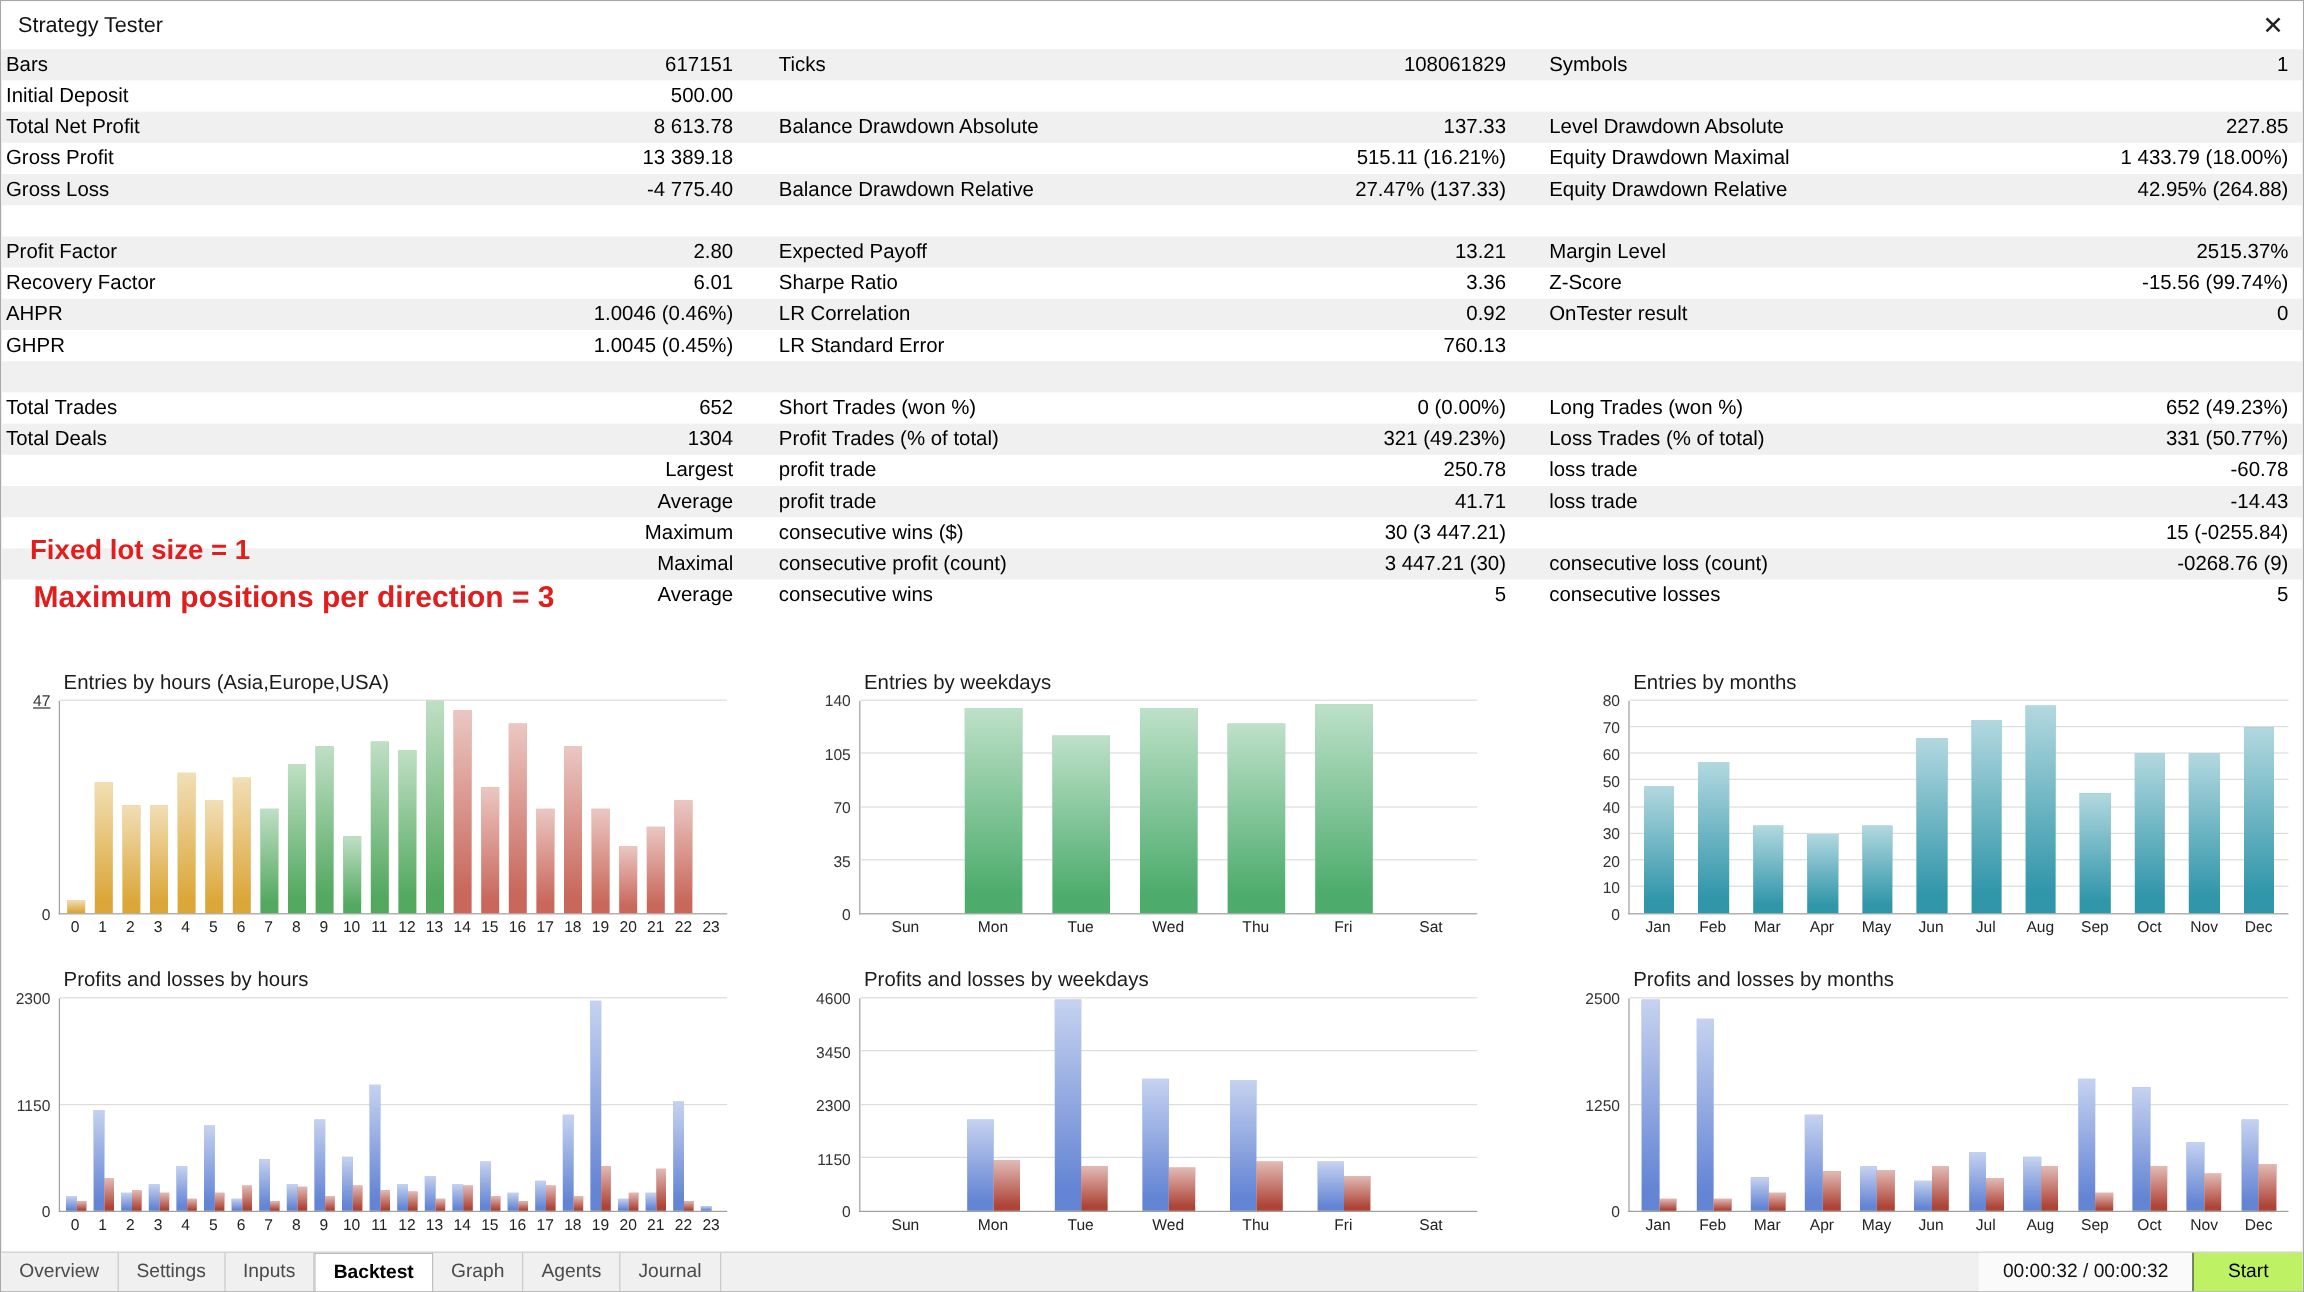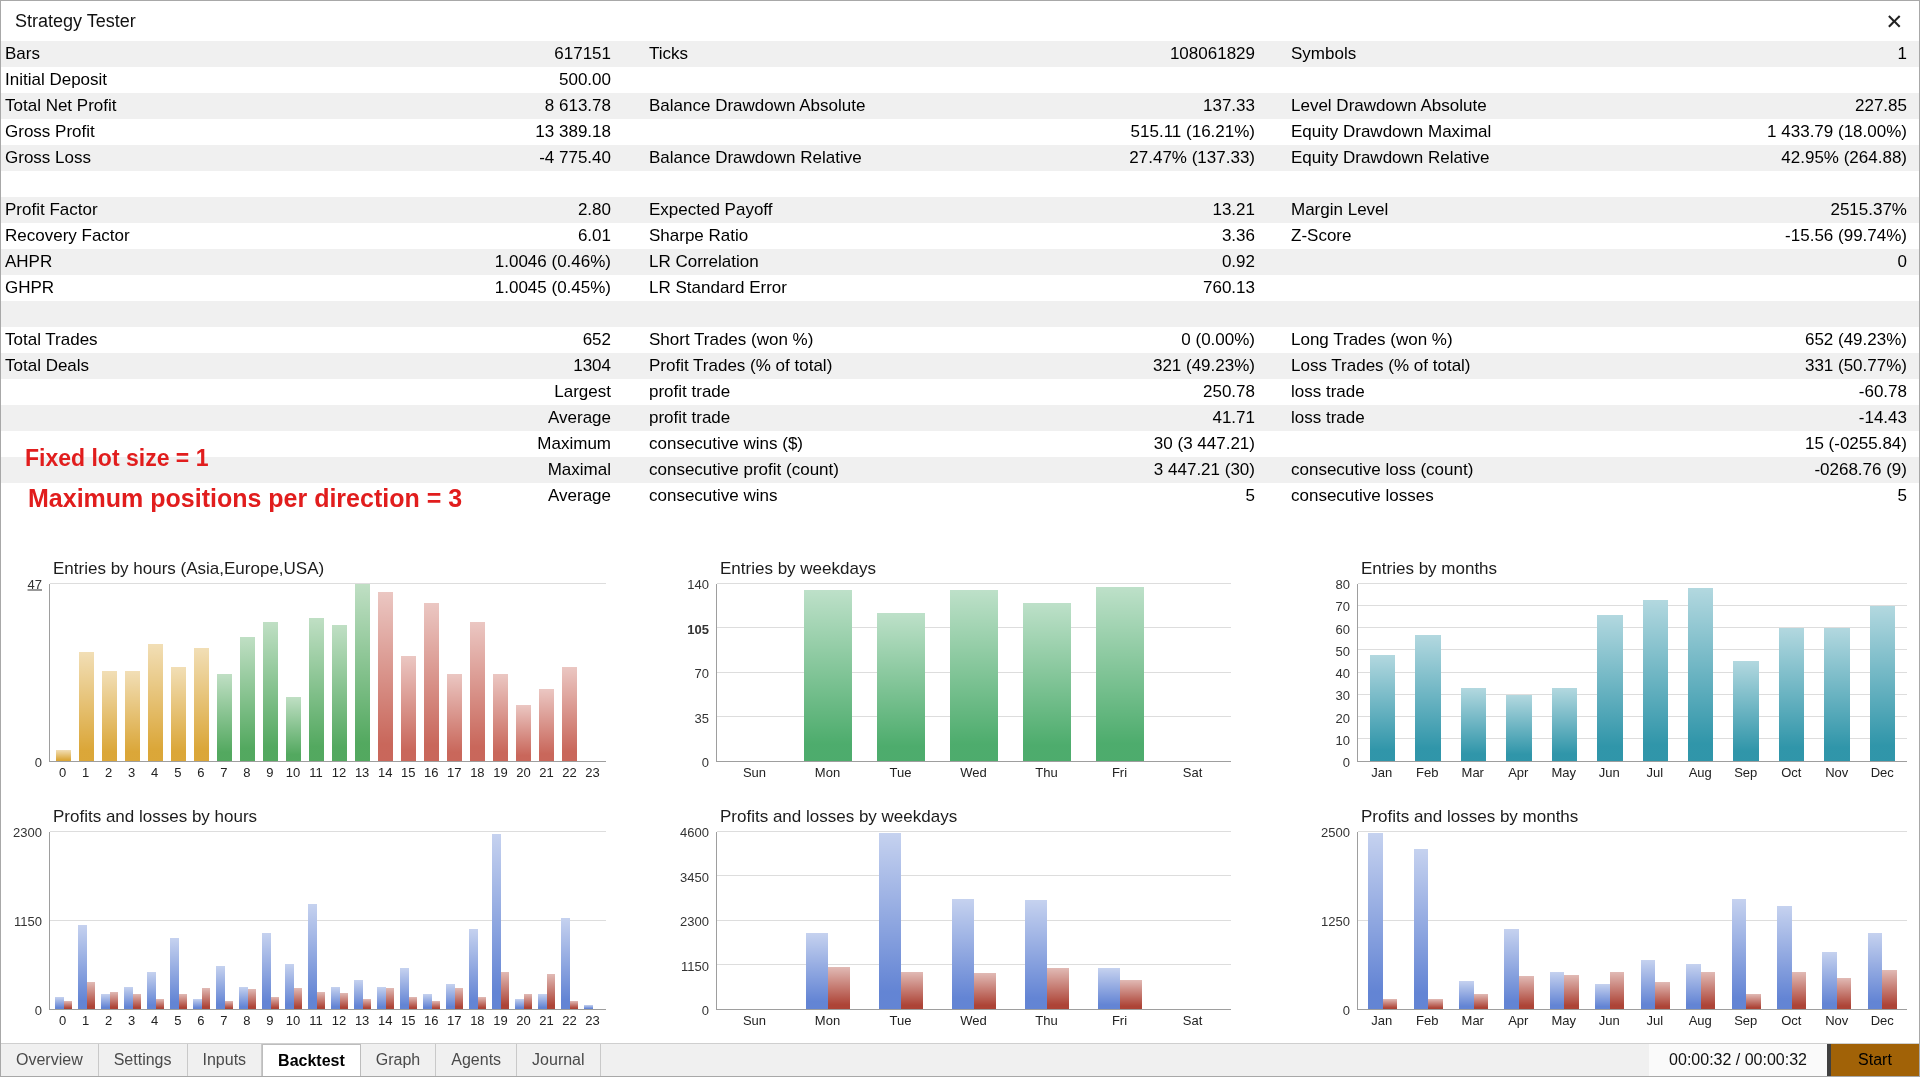--- a/index.html
+++ b/index.html
@@ -43,21 +43,21 @@
   .bar { background-image:linear-gradient(rgba(255,255,255,.65), rgba(255,255,255,.05) 90%); }
   .xlabels { display:flex; margin-left:40px; padding:3px 2px 0 2px; font-size:13px; color:#222; }
   .xlabel { flex:1; text-align:center; white-space:nowrap; }
 
   
   .statusbar { position:absolute; left:0; right:0; bottom:0; height:33px; background:#f0f0f0; border-top:1px solid #cfcfcf; display:flex; align-items:stretch; font-size:16px; color:#4a4a4a; }
   .tabs { display:flex; align-items:stretch; }
   .tab { padding:0 15px; display:flex; align-items:center; border-right:1px solid #c9c9c9; cursor:pointer; white-space:nowrap; }
   .tab.active { background:#fff; color:#000; font-weight:bold; border:1px solid #bdbdbd; border-bottom:none; }
   .time { margin-left:auto; display:flex; align-items:center; padding:0 20px; color:#111; background:#fafafa; }
-  .start { width:92px; border:none; border-left:4px solid #404040; background:#a16207; font-family:inherit; font-size:16px; color:#000; cursor:pointer; }
+  .start { width:92px; border:none; border-left:1px solid #404040; background:#bef264; font-family:inherit; font-size:16px; color:#000; cursor:pointer; }
 </style>
 </head>
 <body>
 
 <div class="window">
 
   <div class="titlebar">
     <span class="title">Strategy Tester</span>
     <span class="close">✕</span>
   </div>
@@ -124,20 +124,21 @@
         <div class="cell c2">Sharpe Ratio</div>
         <div class="cell c3 v">3.36</div>
         <div class="cell c4">Z-Score</div>
         <div class="cell c5 v">-15.56 (99.74%)</div>
       </div>
       <div class="srow alt">
         <div class="cell c0">AHPR</div>
         <div class="cell c1 v">1.0046 (0.46%)</div>
         <div class="cell c2">LR Correlation</div>
         <div class="cell c3 v">0.92</div>
+        <div class="cell c4">OnTester result</div>
         <div class="cell c5 v">0</div>
       </div>
       <div class="srow">
         <div class="cell c0">GHPR</div>
         <div class="cell c1 v">1.0045 (0.45%)</div>
         <div class="cell c2">LR Standard Error</div>
         <div class="cell c3 v">760.13</div>
         <div class="cell c4"></div>
         <div class="cell c5 v"></div>
       </div>
@@ -322,21 +323,21 @@
           <div class="xlabel">23</div>
         </div>
       </div>
       <div class="chart">
         <div class="chart-title">Entries by weekdays</div>
         <div class="chart-body">
           <div class="yaxis">
             <div class="ytick" style="bottom: 0%;">0</div>
             <div class="ytick" style="bottom: 25%;">35</div>
             <div class="ytick" style="bottom: 50%;">70</div>
-            <div class="ytick" style="bottom: 75%; font-weight: bold;">105</div>
+            <div class="ytick" style="bottom: 75%;">105</div>
             <div class="ytick" style="bottom: 100%;">140</div>
           </div>
           <div class="plot">
             <div class="gridline" style="bottom: 25%;"></div>
             <div class="gridline" style="bottom: 50%;"></div>
             <div class="gridline" style="bottom: 75%;"></div>
             <div class="gridline" style="bottom: 100%;"></div>
             <div class="bars">
               <div class="slot">
                 <div class="bar" style="height: 0%; width: 66%; background-color: rgb(68, 168, 101); visibility: hidden;"></div>

